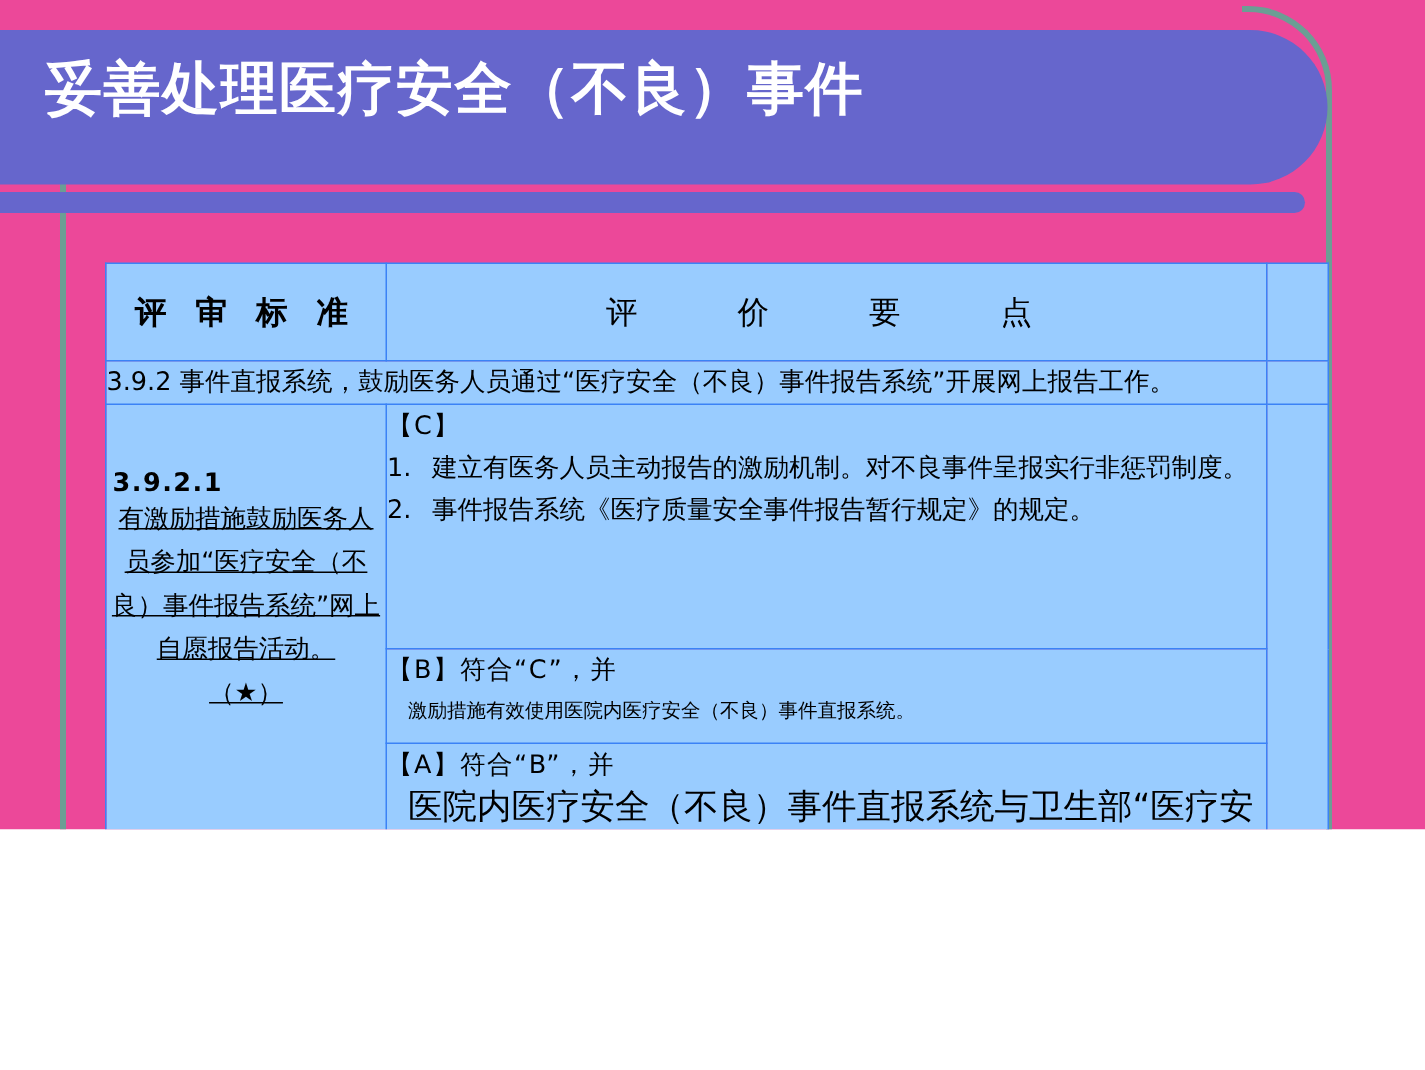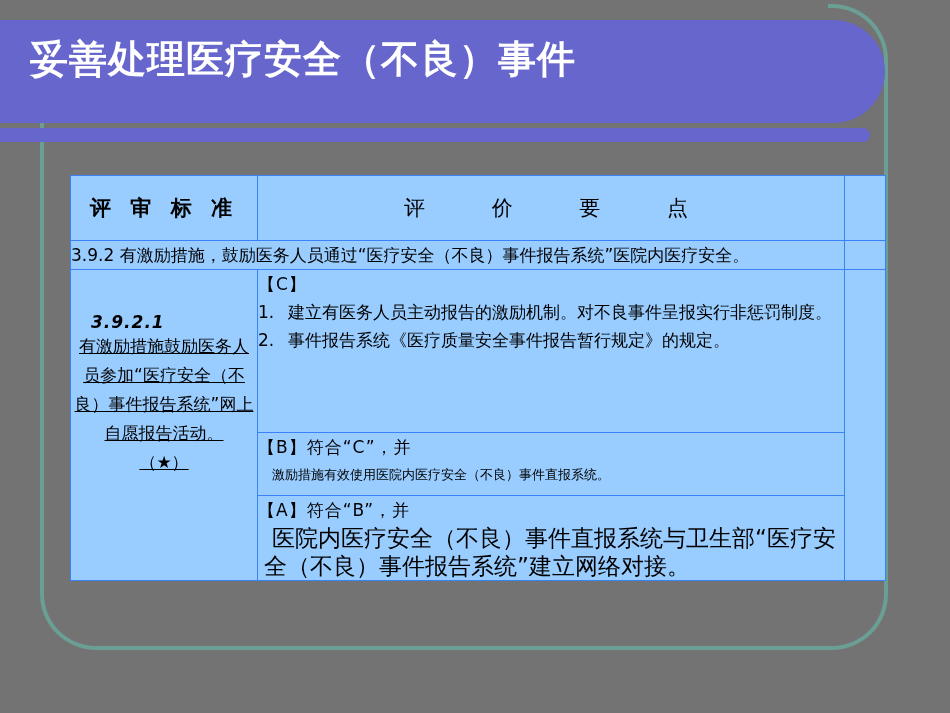--- a/index.html
+++ b/index.html
@@ -6,22 +6,22 @@
     margin: 0;
     padding: 0;
     background: #ffffff;
   }
   body {
     font-family: "Liberation Sans", "DejaVu Sans", sans-serif;
   }
   #slide {
     position: relative;
     width: 950px;
-    height: 713px;
-    background: #737373;
+    height: 553px;
+    background: #ec4899;
     overflow: hidden;
   }
 
   
   #green-frame {
     position: absolute;
     left: 40px;
     top: 60px;
     width: 848px;
     height: 590px;
@@ -125,22 +125,21 @@
   
   .crit-cell {
     padding: 10px 10px 10px 10px;
     height: 310px;
   }
   .crit-code {
     font-size: 17px;
     font-weight: bold;
     letter-spacing: 1px;
     padding-top: 42px;
-    padding-left: 20px;
-    font-style: italic;
+    padding-left: 4px;
   }
   .crit-desc {
     font-size: 17px;
     line-height: 29px;
     text-align: center;
     padding: 0 2px;
     text-decoration: underline;
   }
 
   
@@ -194,21 +193,21 @@
         <td class="col-left">
           <div class="hdr-text">评 审 标 准</div>
         </td>
         <td class="col-right">
           <div class="hdr-text-wide">评 价 要 点</div>
         </td>
         <td class="col-tail"></td>
       </tr>
 
       <tr>
-        <td class="std-cell" colspan="2">3.9.2  有激励措施，鼓励医务人员通过“医疗安全（不良）事件报告系统”医院内医疗安全。</td>
+        <td class="std-cell" colspan="2">3.9.2  事件直报系统，鼓励医务人员通过“医疗安全（不良）事件报告系统”开展网上报告工作。</td>
         <td class="col-tail-blank"></td>
       </tr>
 
       <tr>
         <td class="col-left crit-cell" rowspan="3">
           <div class="crit-code">3.9.2.1</div>
           <div class="crit-desc">有激励措施鼓励医务人员参加“医疗安全（不良）事件报告系统”网上自愿报告活动。</div>
           <div class="crit-desc">（★）</div>
         </td>
         <td class="col-right eval-cell">

